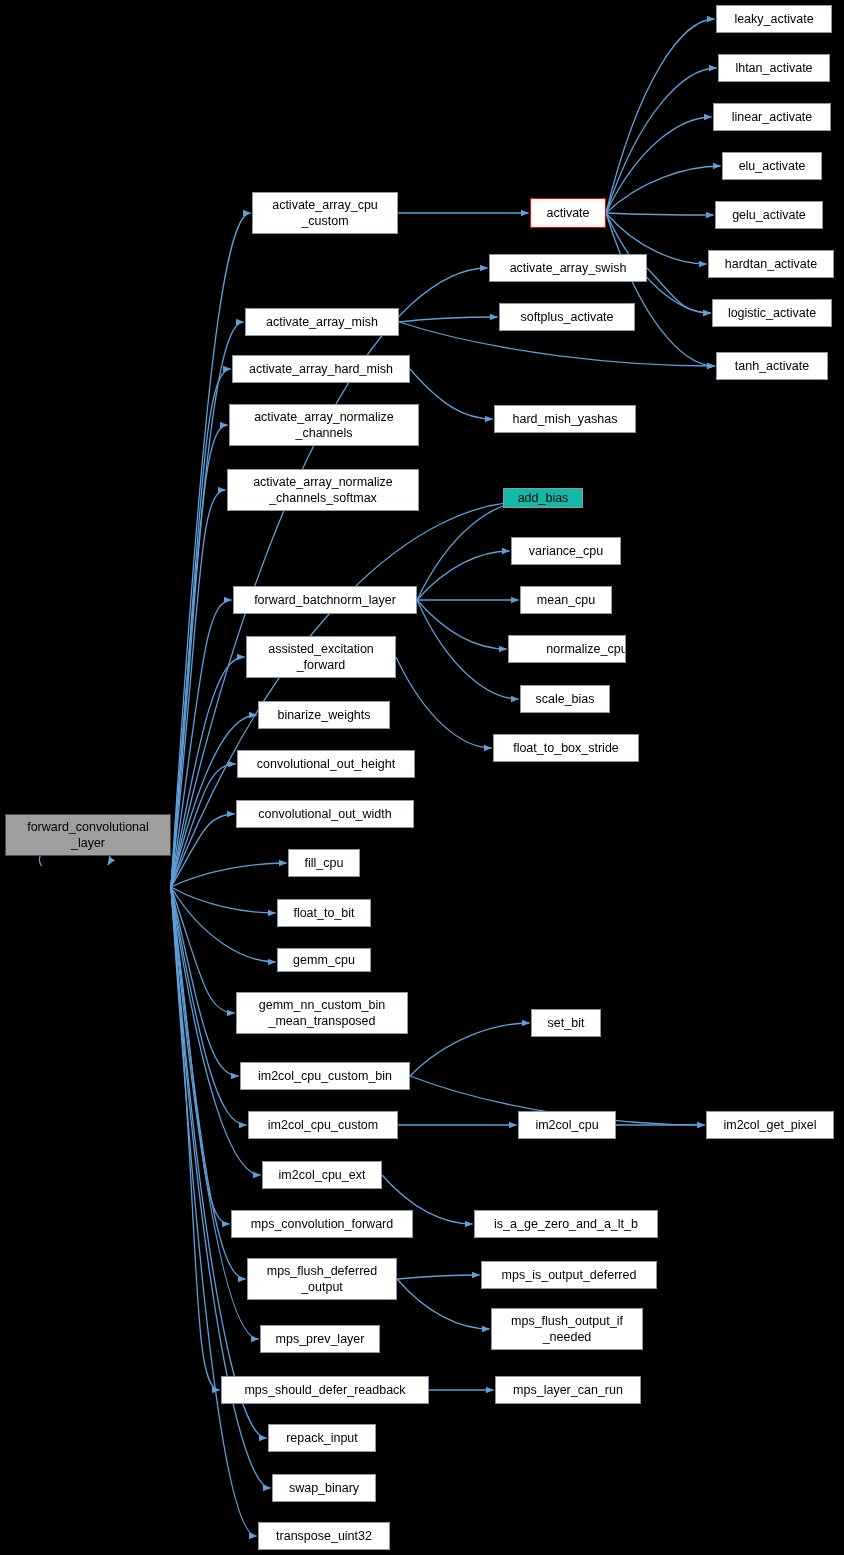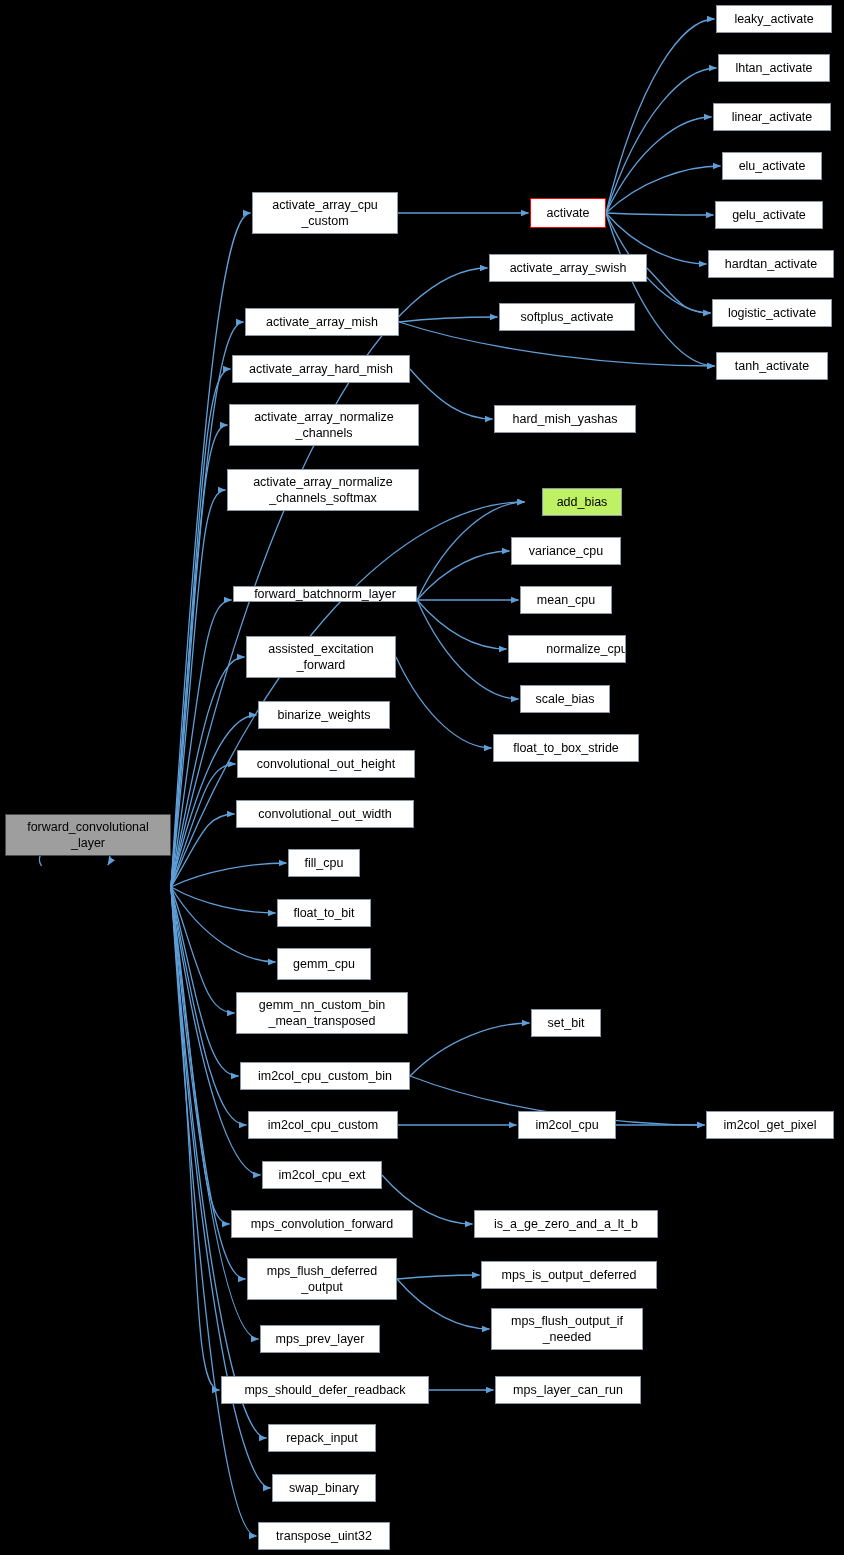--- a/index.html
+++ b/index.html
@@ -119,35 +119,35 @@
       <div class="node" style="left: 716px; top: 352px; width: 112px; height: 28px; background: rgb(255, 255, 255); border-color: rgb(138, 152, 168); color: rgb(0, 0, 0);"><span>tanh_activate</span></div>
       <div class="node" style="left: 489px; top: 254px; width: 158px; height: 28px; background: rgb(255, 255, 255); border-color: rgb(138, 152, 168); color: rgb(0, 0, 0);"><span>activate_array_swish</span></div>
       <div class="node" style="left: 245px; top: 308px; width: 154px; height: 28px; background: rgb(255, 255, 255); border-color: rgb(138, 152, 168); color: rgb(0, 0, 0);"><span>activate_array_mish</span></div>
       <div class="node" style="left: 499px; top: 303px; width: 136px; height: 28px; background: rgb(255, 255, 255); border-color: rgb(138, 152, 168); color: rgb(0, 0, 0);"><span>softplus_activate</span></div>
       <div class="node" style="left: 232px; top: 355px; width: 178px; height: 28px; background: rgb(255, 255, 255); border-color: rgb(138, 152, 168); color: rgb(0, 0, 0);"><span>activate_array_hard_mish</span></div>
       <div class="node" style="left: 494px; top: 405px; width: 142px; height: 28px; background: rgb(255, 255, 255); border-color: rgb(138, 152, 168); color: rgb(0, 0, 0);"><span>hard_mish_yashas</span></div>
       <div class="node" style="left: 229px; top: 404px; width: 190px; height: 42px; background: rgb(255, 255, 255); border-color: rgb(138, 152, 168); color: rgb(0, 0, 0);"><span>activate_array_normalize
 _channels</span></div>
       <div class="node" style="left: 227px; top: 469px; width: 192px; height: 42px; background: rgb(255, 255, 255); border-color: rgb(138, 152, 168); color: rgb(0, 0, 0);"><span>activate_array_normalize
 _channels_softmax</span></div>
-      <div class="node" style="left: 542px; top: 488px; width: 80px; height: 28px; background: #bef264; border-color: rgb(138, 152, 168); color: rgb(0, 0, 0);"><span>add_bias</span></div>
+      <div class="node" style="left: 503px; top: 488px; width: 80px; height: 20px; background: #14b8a6; border-color: rgb(138, 152, 168); color: rgb(0, 0, 0);"><span>add_bias</span></div>
       <div class="node" style="left: 511px; top: 537px; width: 110px; height: 28px; background: rgb(255, 255, 255); border-color: rgb(138, 152, 168); color: rgb(0, 0, 0);"><span>variance_cpu</span></div>
-      <div class="node" style="left: 233px; top: 586px; width: 184px; height: 16px; background: rgb(255, 255, 255); border-color: rgb(138, 152, 168); color: rgb(0, 0, 0);"><span>forward_batchnorm_layer</span></div>
+      <div class="node" style="left: 233px; top: 586px; width: 184px; height: 28px; background: rgb(255, 255, 255); border-color: rgb(138, 152, 168); color: rgb(0, 0, 0);"><span>forward_batchnorm_layer</span></div>
       <div class="node" style="left: 520px; top: 586px; width: 92px; height: 28px; background: rgb(255, 255, 255); border-color: rgb(138, 152, 168); color: rgb(0, 0, 0);"><span>mean_cpu</span></div>
       <div class="node" style="left: 508px; top: 635px; width: 118px; height: 28px; background: rgb(255, 255, 255); border-color: rgb(138, 152, 168); color: rgb(0, 0, 0); padding-left: 40px;"><span>normalize_cpu</span></div>
       <div class="node" style="left: 246px; top: 636px; width: 150px; height: 42px; background: rgb(255, 255, 255); border-color: rgb(138, 152, 168); color: rgb(0, 0, 0);"><span>assisted_excitation
 _forward</span></div>
       <div class="node" style="left: 520px; top: 685px; width: 90px; height: 28px; background: rgb(255, 255, 255); border-color: rgb(138, 152, 168); color: rgb(0, 0, 0);"><span>scale_bias</span></div>
       <div class="node" style="left: 258px; top: 701px; width: 132px; height: 28px; background: rgb(255, 255, 255); border-color: rgb(138, 152, 168); color: rgb(0, 0, 0);"><span>binarize_weights</span></div>
       <div class="node" style="left: 493px; top: 734px; width: 146px; height: 28px; background: rgb(255, 255, 255); border-color: rgb(138, 152, 168); color: rgb(0, 0, 0);"><span>float_to_box_stride</span></div>
       <div class="node" style="left: 237px; top: 750px; width: 178px; height: 28px; background: rgb(255, 255, 255); border-color: rgb(138, 152, 168); color: rgb(0, 0, 0);"><span>convolutional_out_height</span></div>
       <div class="node" style="left: 236px; top: 800px; width: 178px; height: 28px; background: rgb(255, 255, 255); border-color: rgb(138, 152, 168); color: rgb(0, 0, 0);"><span>convolutional_out_width</span></div>
       <div class="node" style="left: 288px; top: 849px; width: 72px; height: 28px; background: rgb(255, 255, 255); border-color: rgb(138, 152, 168); color: rgb(0, 0, 0);"><span>fill_cpu</span></div>
       <div class="node" style="left: 277px; top: 899px; width: 94px; height: 28px; background: rgb(255, 255, 255); border-color: rgb(138, 152, 168); color: rgb(0, 0, 0);"><span>float_to_bit</span></div>
-      <div class="node" style="left: 277px; top: 948px; width: 94px; height: 32px; background: rgb(255, 255, 255); border-color: rgb(138, 152, 168); color: rgb(0, 0, 0);"><span>gemm_cpu</span></div>
+      <div class="node" style="left: 277px; top: 948px; width: 94px; height: 24px; background: rgb(255, 255, 255); border-color: rgb(138, 152, 168); color: rgb(0, 0, 0);"><span>gemm_cpu</span></div>
       <div class="node" style="left: 236px; top: 992px; width: 172px; height: 42px; background: rgb(255, 255, 255); border-color: rgb(138, 152, 168); color: rgb(0, 0, 0);"><span>gemm_nn_custom_bin
 _mean_transposed</span></div>
       <div class="node" style="left: 531px; top: 1009px; width: 70px; height: 28px; background: rgb(255, 255, 255); border-color: rgb(138, 152, 168); color: rgb(0, 0, 0);"><span>set_bit</span></div>
       <div class="node" style="left: 240px; top: 1062px; width: 170px; height: 28px; background: rgb(255, 255, 255); border-color: rgb(138, 152, 168); color: rgb(0, 0, 0);"><span>im2col_cpu_custom_bin</span></div>
       <div class="node" style="left: 248px; top: 1111px; width: 150px; height: 28px; background: rgb(255, 255, 255); border-color: rgb(138, 152, 168); color: rgb(0, 0, 0);"><span>im2col_cpu_custom</span></div>
       <div class="node" style="left: 518px; top: 1111px; width: 98px; height: 28px; background: rgb(255, 255, 255); border-color: rgb(138, 152, 168); color: rgb(0, 0, 0);"><span>im2col_cpu</span></div>
       <div class="node" style="left: 706px; top: 1111px; width: 128px; height: 28px; background: rgb(255, 255, 255); border-color: rgb(138, 152, 168); color: #000000;"><span>im2col_get_pixel</span></div>
       <div class="node" style="left: 262px; top: 1161px; width: 120px; height: 28px; background: rgb(255, 255, 255); border-color: rgb(138, 152, 168); color: rgb(0, 0, 0);"><span>im2col_cpu_ext</span></div>
       <div class="node" style="left: 231px; top: 1210px; width: 182px; height: 28px; background: rgb(255, 255, 255); border-color: rgb(138, 152, 168); color: rgb(0, 0, 0);"><span>mps_convolution_forward</span></div>
       <div class="node" style="left: 474px; top: 1210px; width: 184px; height: 28px; background: rgb(255, 255, 255); border-color: rgb(138, 152, 168); color: rgb(0, 0, 0); text-align: right;"><span>is_a_ge_zero_and_a_lt_b</span></div>

